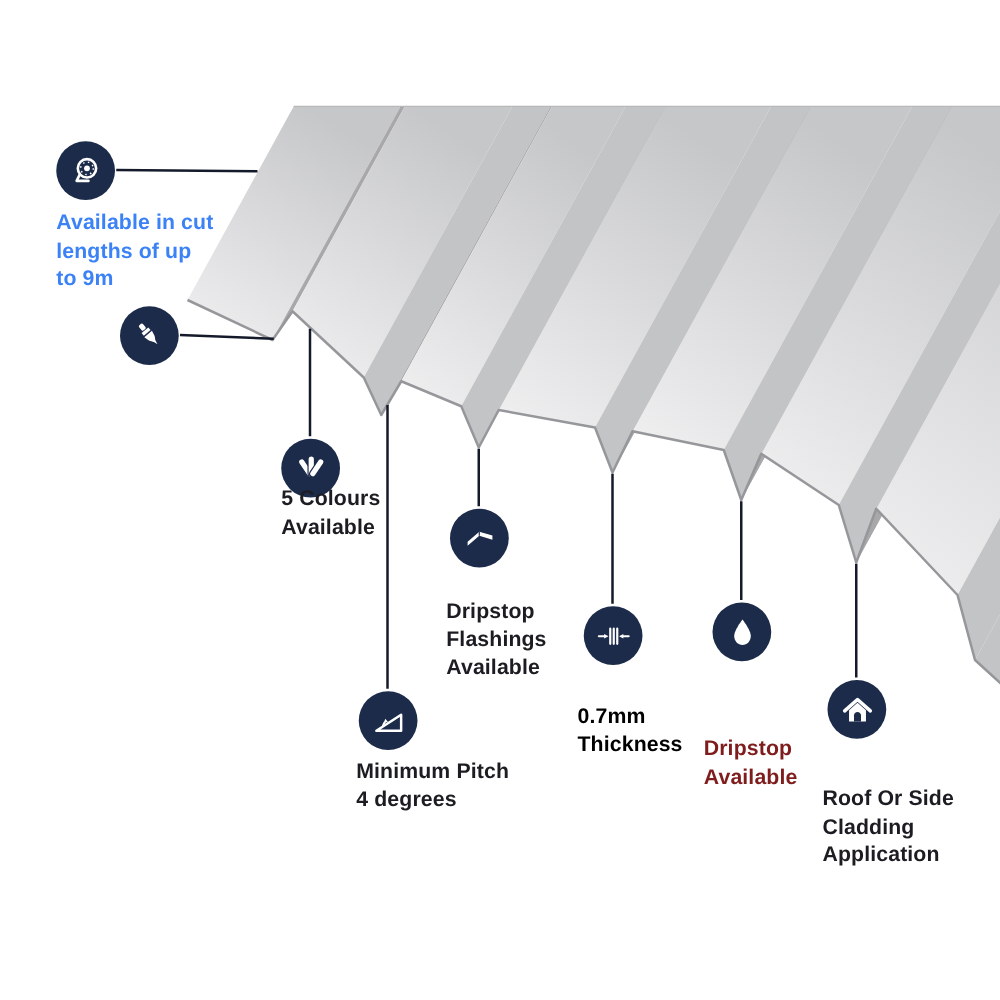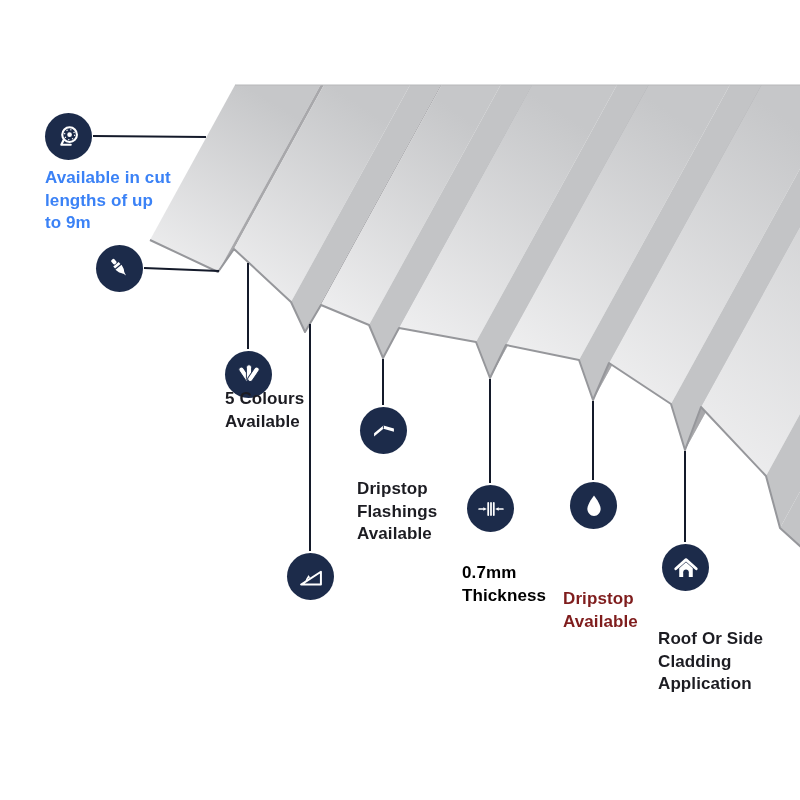--- a/index.html
+++ b/index.html
@@ -119,20 +119,22 @@
 Flashings
 Available</div>
 
   <div class="icon-badge f4i" style="background: rgb(28, 43, 74);">
     <svg viewBox="0 0 24 24">
       <path d="M3.5 18.5 H20.5 V7.5 Z" fill="none" stroke="#fff" stroke-width="1.7" stroke-linejoin="round"></path>
       <path d="M8 15.8 A6.5 6.5 0 0 1 9.4 12.4" fill="none" stroke="#fff" stroke-width="1.4"></path>
       <polygon points="8.6,13.2 11.4,12.4 9.6,10.2" fill="#fff"></polygon>
     </svg>
   </div>
+  <div class="label f4l" style="color: rgb(28, 28, 34);">Minimum Pitch
+4 degrees</div>
 
   <div class="icon-badge f5i" style="background: rgb(28, 43, 74);">
     <svg viewBox="0 0 24 24">
       <g stroke="#fff" stroke-width="1.5" stroke-linecap="round" fill="none">
         <path d="M9.6 6.8 V17.2 M12 6.8 V17.2 M14.4 6.8 V17.2"></path>
         <path d="M1.8 12 H5.4 M22.2 12 H18.6"></path>
       </g>
       <polygon points="8.4,12 5.4,10.4 5.4,13.6" fill="#fff"></polygon>
       <polygon points="15.6,12 18.6,10.4 18.6,13.6" fill="#fff"></polygon>
     </svg>

